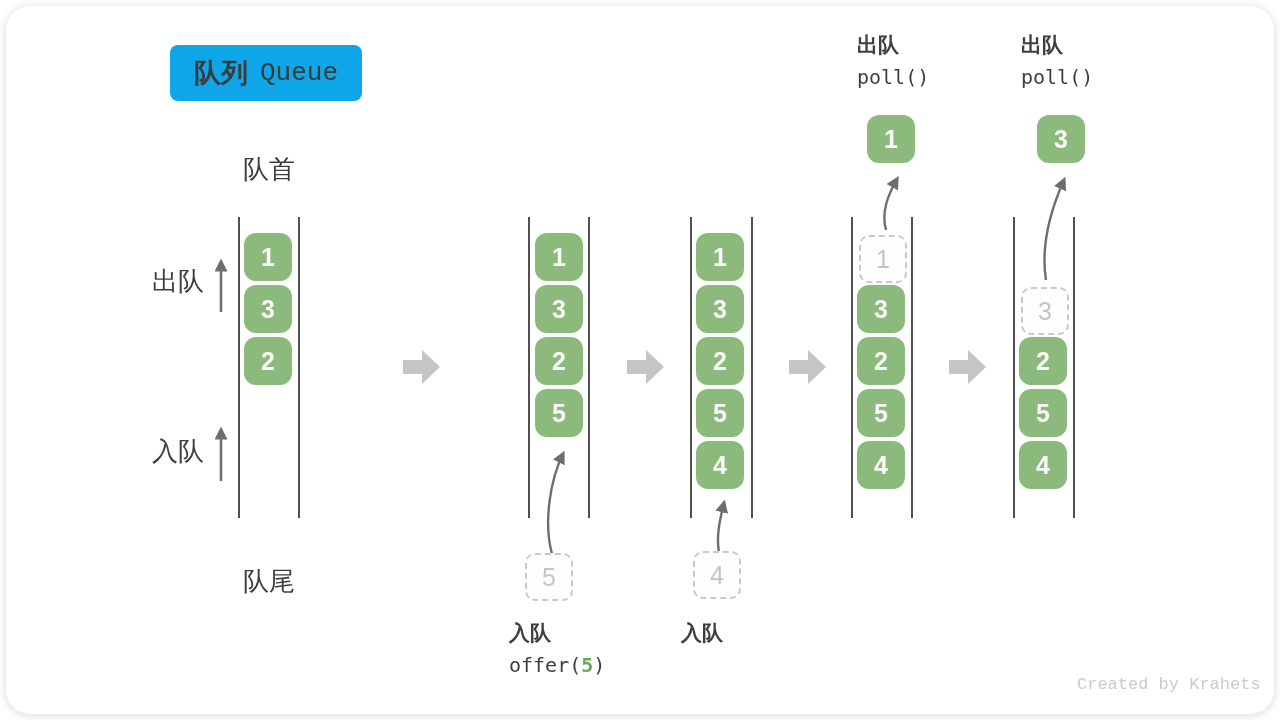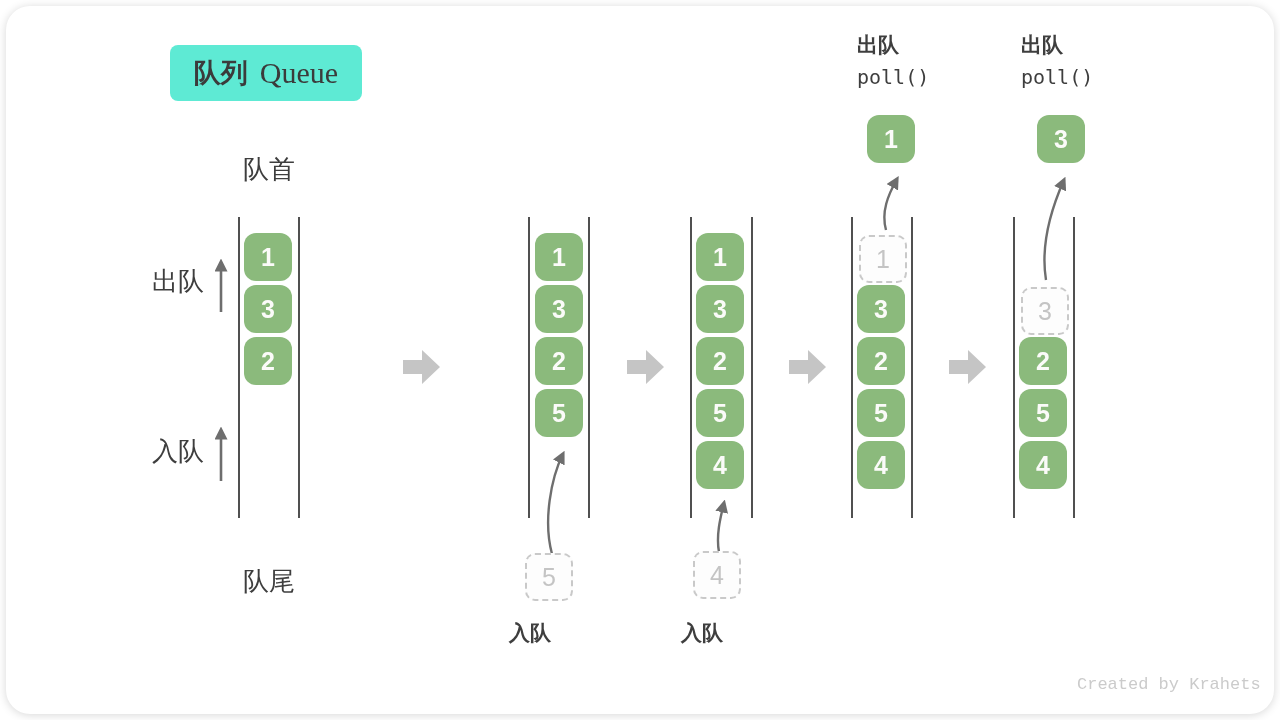--- a/index.html
+++ b/index.html
@@ -21,29 +21,29 @@
     box-shadow: 0 1px 10px rgba(0,0,0,0.16);
   }
   .overlay {
     position: absolute; left: 0; top: 0;
     width: 1280px; height: 720px;
     pointer-events: none;
   }
   .title-box {
     position: absolute;
     width: 192px; height: 56px;
-    background: #5eead4;
+    background: #0ea5e9;
     border-radius: 8px;
     display: flex; align-items: center; justify-content: center;
     white-space: nowrap;
   }
   .title-zh { font-size: 27px; font-weight: 700; color: #3b3b3b; }
   .title-en {
-    font-size: 30px; font-weight: 500; color: #3b3b3b;
-    font-family: Liberation Serif, serif;
+    font-size: 26px; font-weight: 500; color: #3b3b3b;
+    font-family: Liberation Mono, monospace;
     margin-left: 12px;
   }
   .side-label {
     position: absolute;
     font-size: 26px; font-weight: 400; color: #3e3e3e;
     white-space: nowrap;
   }
   .wall {
     position: absolute;
     top: 211px; height: 301px; width: 1.5px;
@@ -179,20 +179,21 @@
     <div class="qbox" style="left:861px;top:109px">1</div>
 
     <div class="qbox dashed" style="left:1015px;top:281px">3</div>
     <div class="qbox" style="left:1013px;top:331px">2</div>
     <div class="qbox" style="left:1013px;top:383px">5</div>
     <div class="qbox" style="left:1013px;top:435px">4</div>
     <div class="qbox" style="left:1031px;top:109px">3</div>
 
     <div class="op" style="left:503px;top:612px">
       <div class="op-zh">入队</div>
+      <div class="op-code"><span>offer(</span><span class="green-arg">5</span><span>)</span></div>
     </div>
 
     <div class="op" style="left:675px;top:612px">
       <div class="op-zh">入队</div>
     </div>
 
     <div class="op" style="left:851px;top:24px">
       <div class="op-zh">出队</div>
       <div class="op-code">poll()</div>
     </div>

